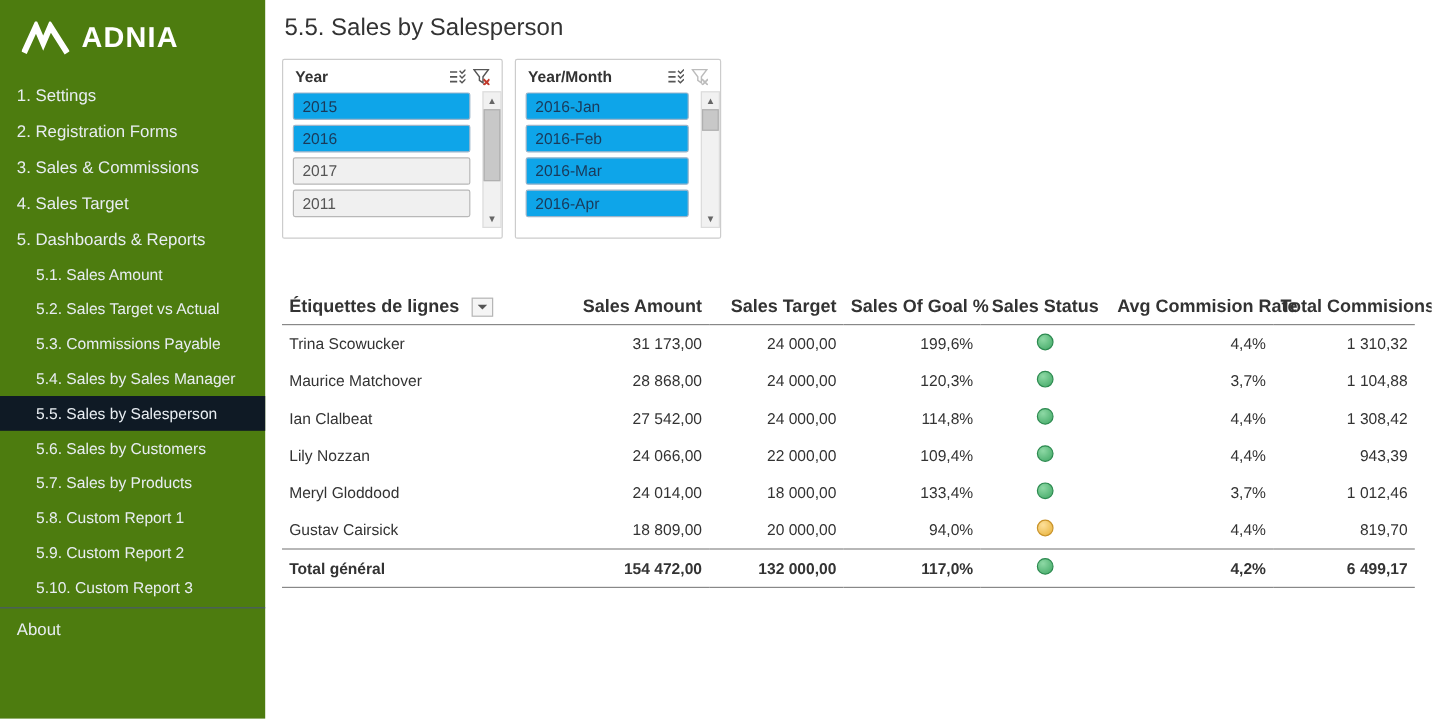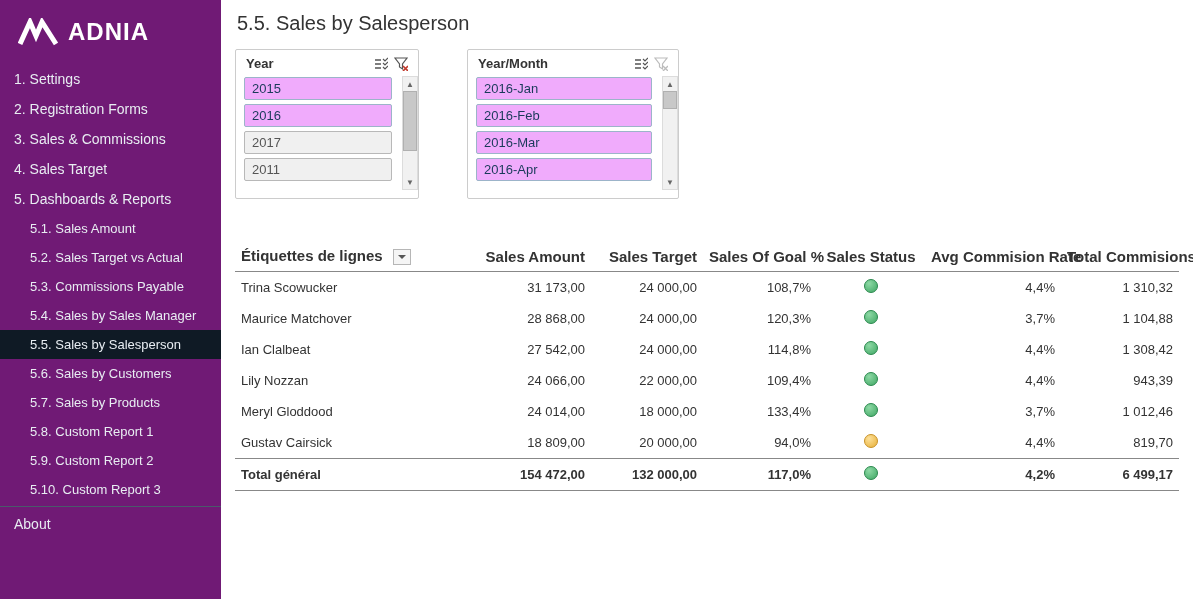--- a/index.html
+++ b/index.html
@@ -1,40 +1,40 @@
 <!DOCTYPE html>
 <html><head>
 <meta charset="utf-8">
 <style>
   * { box-sizing: border-box; margin: 0; padding: 0; }
   body { font-family: "Segoe UI", Arial, sans-serif; font-size: 13px; color: #333; background: #fff; width: 1193px; height: 599px; overflow: hidden; display: flex; }
   
-  .sidebar { width: 222px; background: #701a75; color: #e8edf2; display: flex; flex-direction: column; padding-top: 10px; }
+  .sidebar { width: 222px; background: #4d7c0f; color: #e8edf2; display: flex; flex-direction: column; padding-top: 10px; }
   .logo { display: flex; align-items: center; padding: 8px 18px 18px 18px; }
   .logo svg { margin-right: 10px; }
   .logo-text { font-size: 24px; font-weight: 600; letter-spacing: 1px; color: #fff; }
   .nav-item { padding: 7px 14px; font-size: 14px; color: #e8edf2; cursor: pointer; }
   .nav-sub { padding-left: 30px; font-size: 13px; }
   .nav-item.active { background: #0f1a25; }
   .nav-divider { border-top: 1px solid #4a5a6a; margin: 2px 0; }
   
   .main { flex: 1; padding: 0; }
   .title { font-size: 20px; font-weight: 400; color: #333; padding: 12px 16px 14px 16px; }
   .slicers { display: flex; gap: 10px; padding: 0 14px 10px 14px; }
   .slicer { border: 1px solid #ccc; background: #fff; border-radius: 2px; padding: 6px 8px 8px 8px; position: relative; }
   .slicer.year { width: 184px; height: 150px; }
-  .slicer.ym { width: 212px; height: 150px; margin-left: 38px; }
+  .slicer.ym { width: 172px; height: 150px; }
   .slicer.mgr { width: 176px; height: 150px; }
   .slicer-head { display: flex; align-items: center; justify-content: space-between; margin-bottom: 6px; padding: 0 2px; }
   .slicer-title { font-weight: 600; font-size: 13px; color: #333; }
   .slicer-icons { display: flex; gap: 6px; }
   .slicer-body { position: relative; }
   .slicer-list { display: flex; flex-direction: column; gap: 4px; }
   .slicer-opt { border: 1px solid #b8b8b8; border-radius: 2px; padding: 3px 7px; font-size: 13px; background: #f0f0f0; color: #555; cursor: pointer; }
-  .slicer-opt.sel { background: #f0abfc; color: #1a3a5a; border-color: #9cb4c9; }
+  .slicer-opt.sel { background: #0ea5e9; color: #1a3a5a; border-color: #9cb4c9; }
   .slicer-scroll { position: absolute; right: 0; top: 26px; bottom: 8px; width: 16px; background: #f1f1f1; border: 1px solid #dcdcdc; }
   .slicer-scroll .thumb { background: #c8c8c8; border: 1px solid #b0b0b0; width: 100%; }
   .slicer.year .slicer-list, .slicer.ym .slicer-list { margin-right: 18px; }
   .slicer-scroll .arr { height: 14px; display:flex; align-items:center; justify-content:center; font-size:8px; color:#666; }
   
   .ico { display:inline-block; width:14px; height:14px; color:#555; }
   .ico.dim { color:#bcbcbc; }
   
   .tbl-wrap { padding: 0 14px; margin-top: 32px; }
   table { width: 100%; border-collapse: collapse; table-layout: fixed; }
@@ -183,21 +183,21 @@
           <th class="c">Sales Status</th>
           <th>Avg Commision Rate</th>
           <th>Total Commisions</th>
         </tr>
       </thead>
       <tbody id="tbody">
           <tr>
             <td class="l">Trina Scowucker</td>
             <td>31 173,00</td>
             <td>24 000,00</td>
-            <td>108,7%</td>
+            <td>199,6%</td>
             <td class="c"><span class="dot green"></span></td>
             <td>4,4%</td>
             <td>1 310,32</td>
           </tr>
           <tr>
             <td class="l">Maurice Matchover</td>
             <td>28 868,00</td>
             <td>24 000,00</td>
             <td>120,3%</td>
             <td class="c"><span class="dot green"></span></td>

